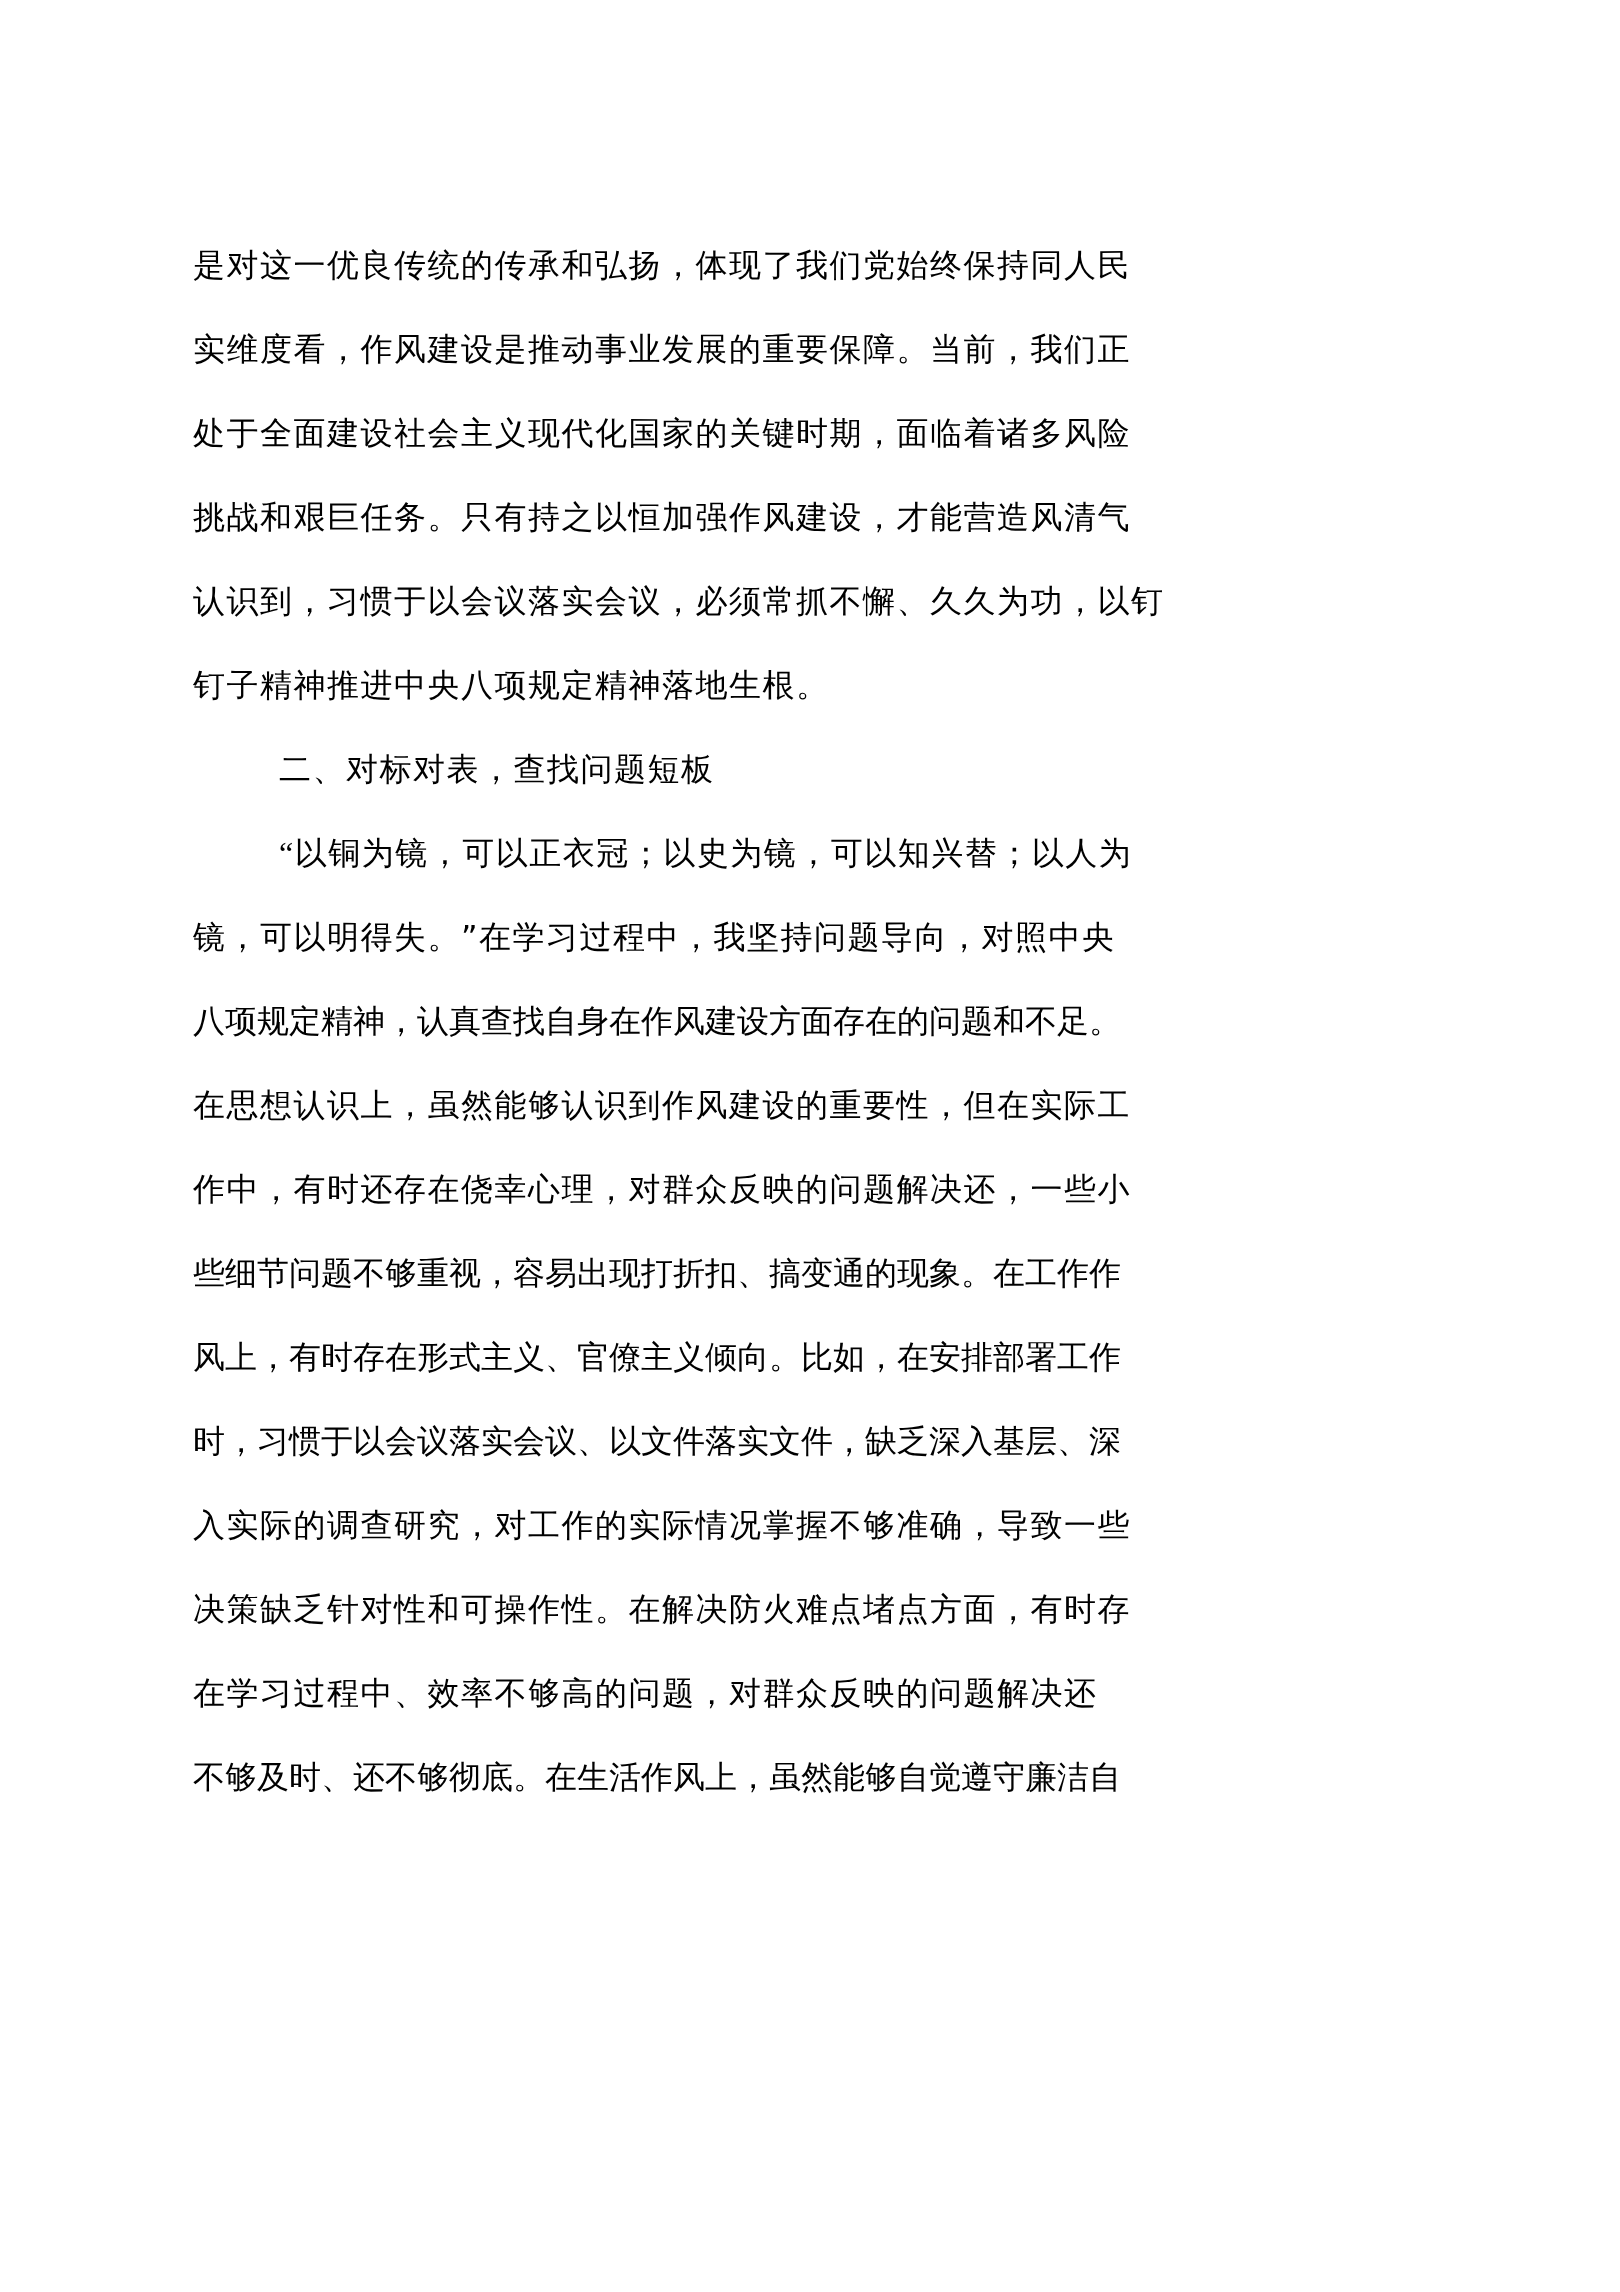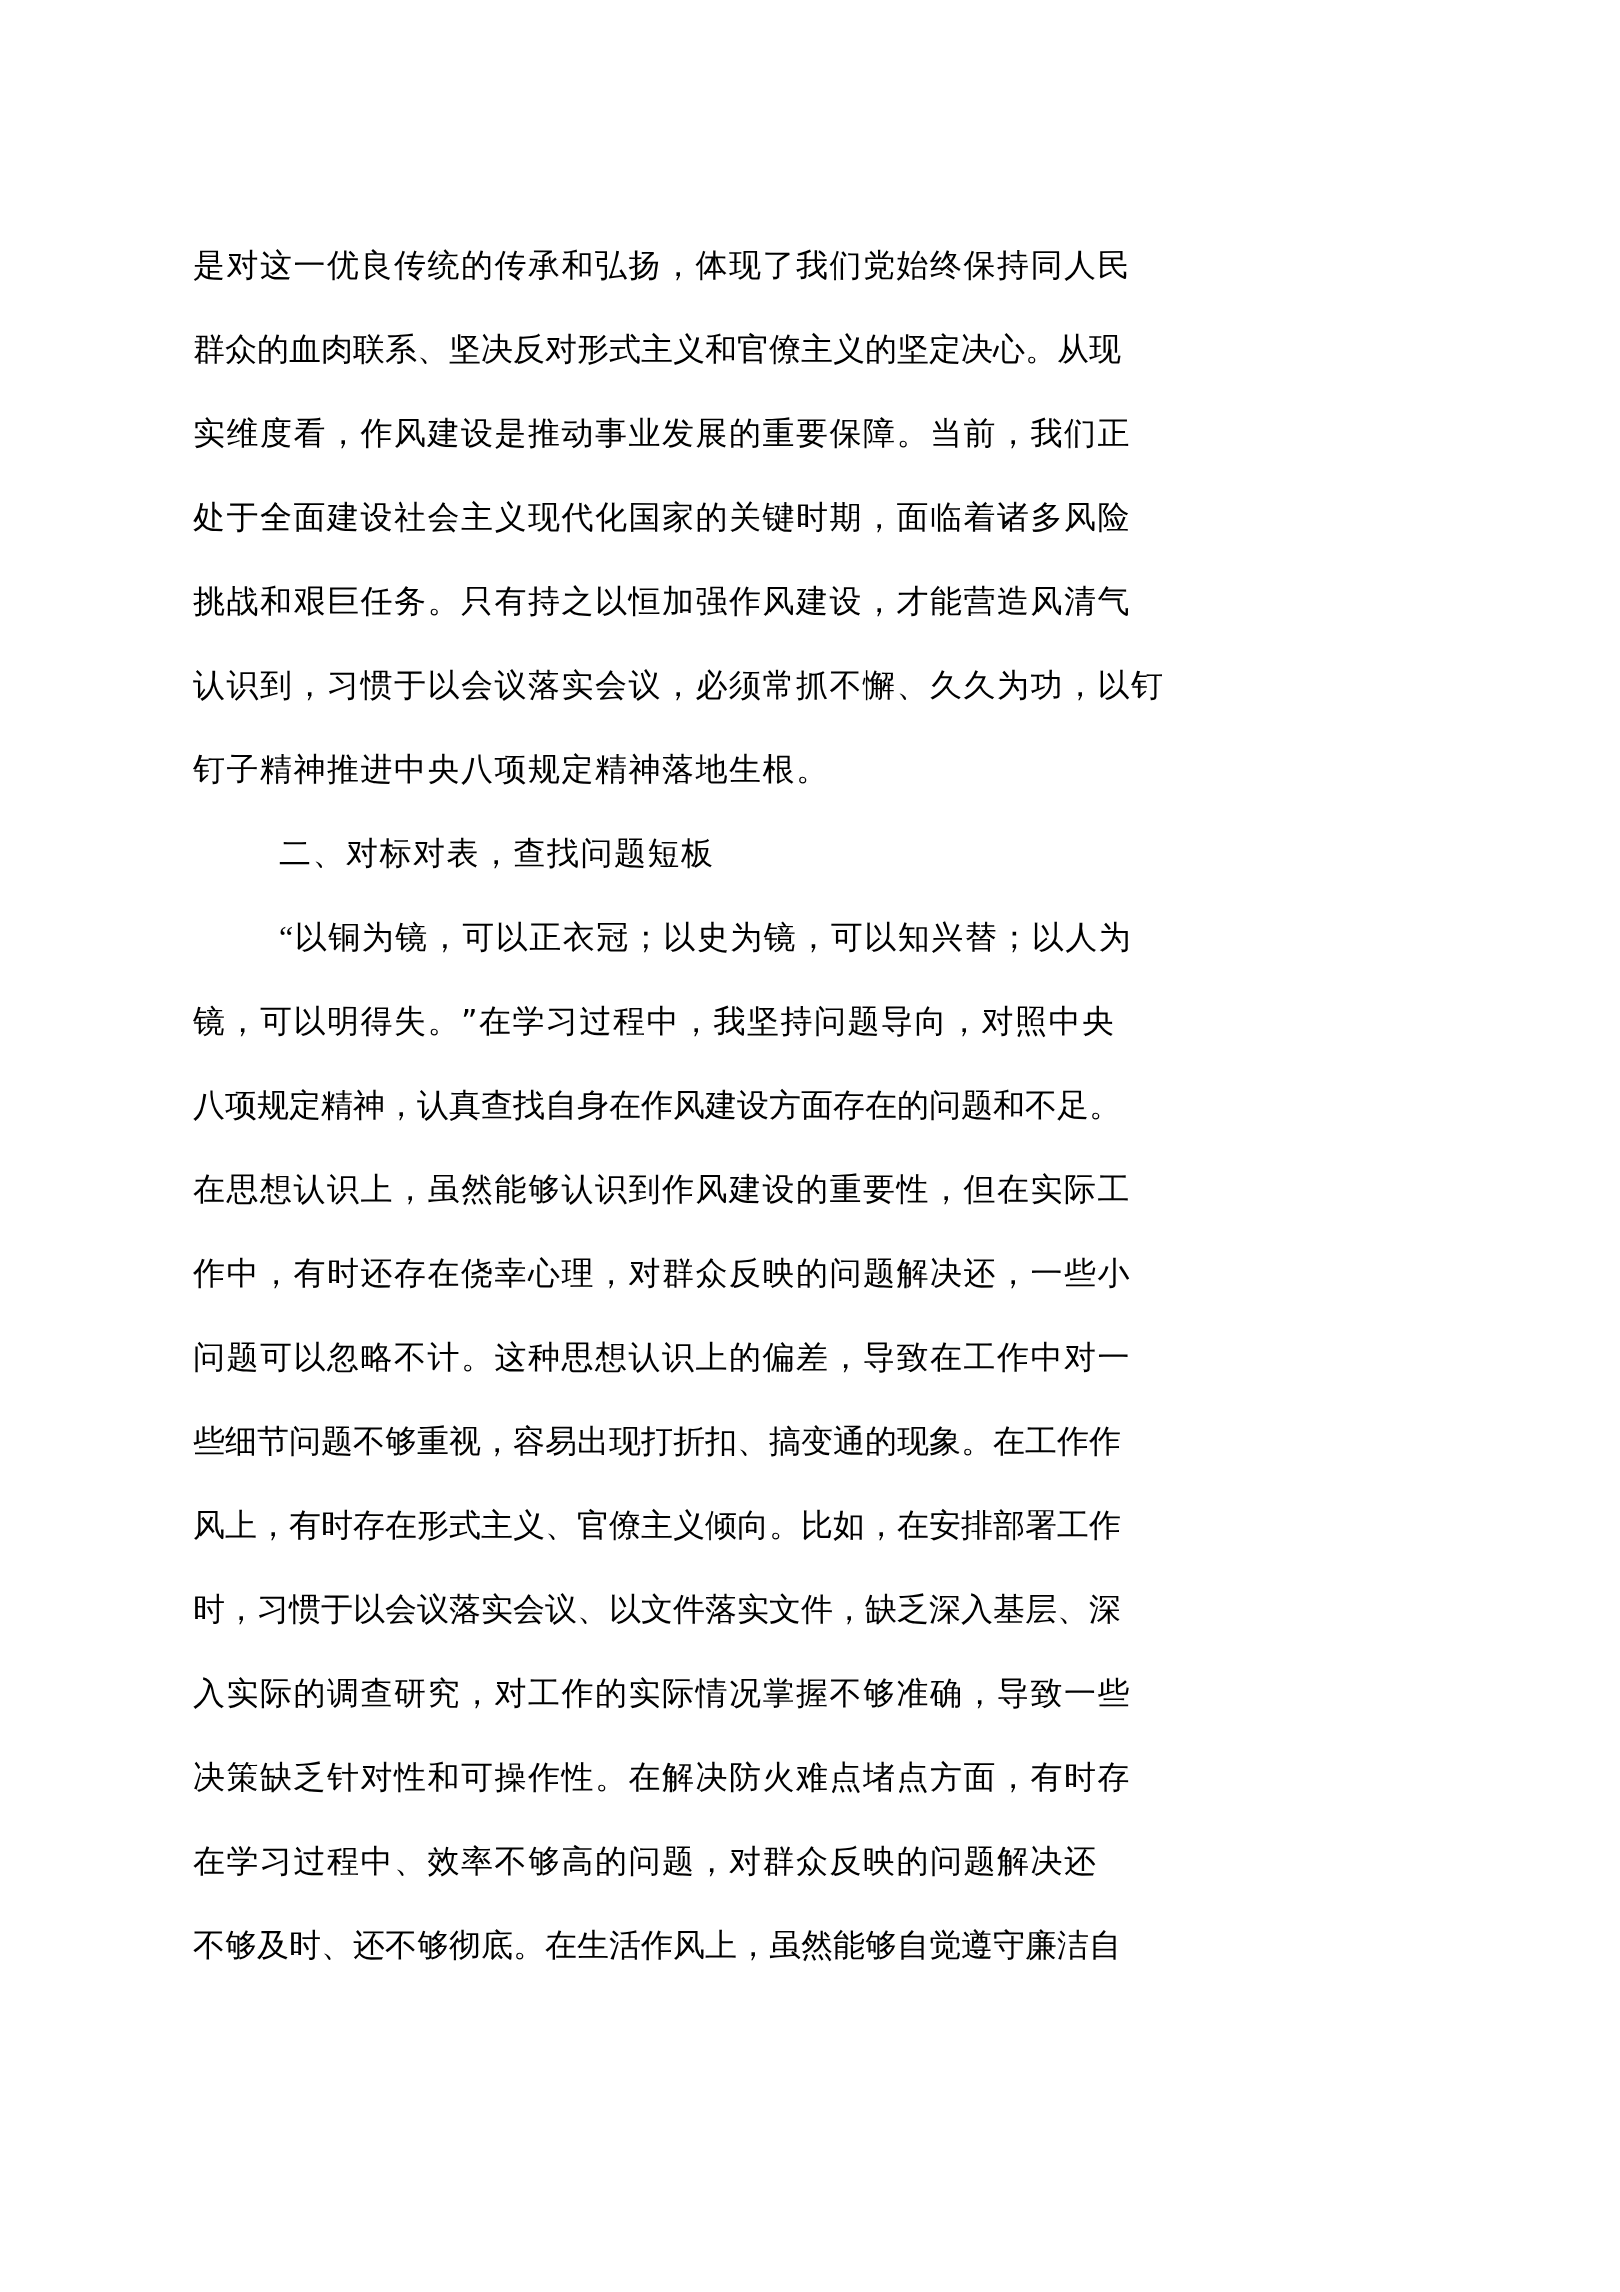--- a/index.html
+++ b/index.html
@@ -37,39 +37,37 @@
       letter-spacing: 0px;
     }
   </style>
 </head>
 <body>
 
 <div class="page">
 
   <div>
     <span class="line">是对这一优良传统的传承和弘扬，体现了我们党始终保持同人民</span>
-    <span class="line tight">群众的血肉联系、坚决反对形式主义和官僚主义的坚定决心。从现</span>
     <span class="line">实维度看，作风建设是推动事业发展的重要保障。当前，我们正</span>
     <span class="line">处于全面建设社会主义现代化国家的关键时期，面临着诸多风险</span>
     <span class="line">挑战和艰巨任务。只有持之以恒加强作风建设，才能营造风清气</span>
     <span class="line">认识到，习惯于以会议落实会议，必须常抓不懈、久久为功，以钉</span>
     <span class="line">钉子精神推进中央八项规定精神落地生根。</span>
   </div>
 
   <div>
     <span class="line indent">二、对标对表，查找问题短板</span>
   </div>
 
   <div>
     <span class="line indent">“以铜为镜，可以正衣冠；以史为镜，可以知兴替；以人为</span>
     <span class="line">镜，可以明得失。”在学习过程中，我坚持问题导向，对照中央</span>
     <span class="line tight">八项规定精神，认真查找自身在作风建设方面存在的问题和不足。</span>
     <span class="line">在思想认识上，虽然能够认识到作风建设的重要性，但在实际工</span>
     <span class="line">作中，有时还存在侥幸心理，对群众反映的问题解决还，一些小</span>
-    <span class="line">问题可以忽略不计。这种思想认识上的偏差，导致在工作中对一</span>
     <span class="line tight">些细节问题不够重视，容易出现打折扣、搞变通的现象。在工作作</span>
     <span class="line tight">风上，有时存在形式主义、官僚主义倾向。比如，在安排部署工作</span>
     <span class="line tight">时，习惯于以会议落实会议、以文件落实文件，缺乏深入基层、深</span>
     <span class="line">入实际的调查研究，对工作的实际情况掌握不够准确，导致一些</span>
     <span class="line">决策缺乏针对性和可操作性。在解决防火难点堵点方面，有时存</span>
     <span class="line">在学习过程中、效率不够高的问题，对群众反映的问题解决还</span>
     <span class="line tight">不够及时、还不够彻底。在生活作风上，虽然能够自觉遵守廉洁自</span>
   </div>
 
 </div>

